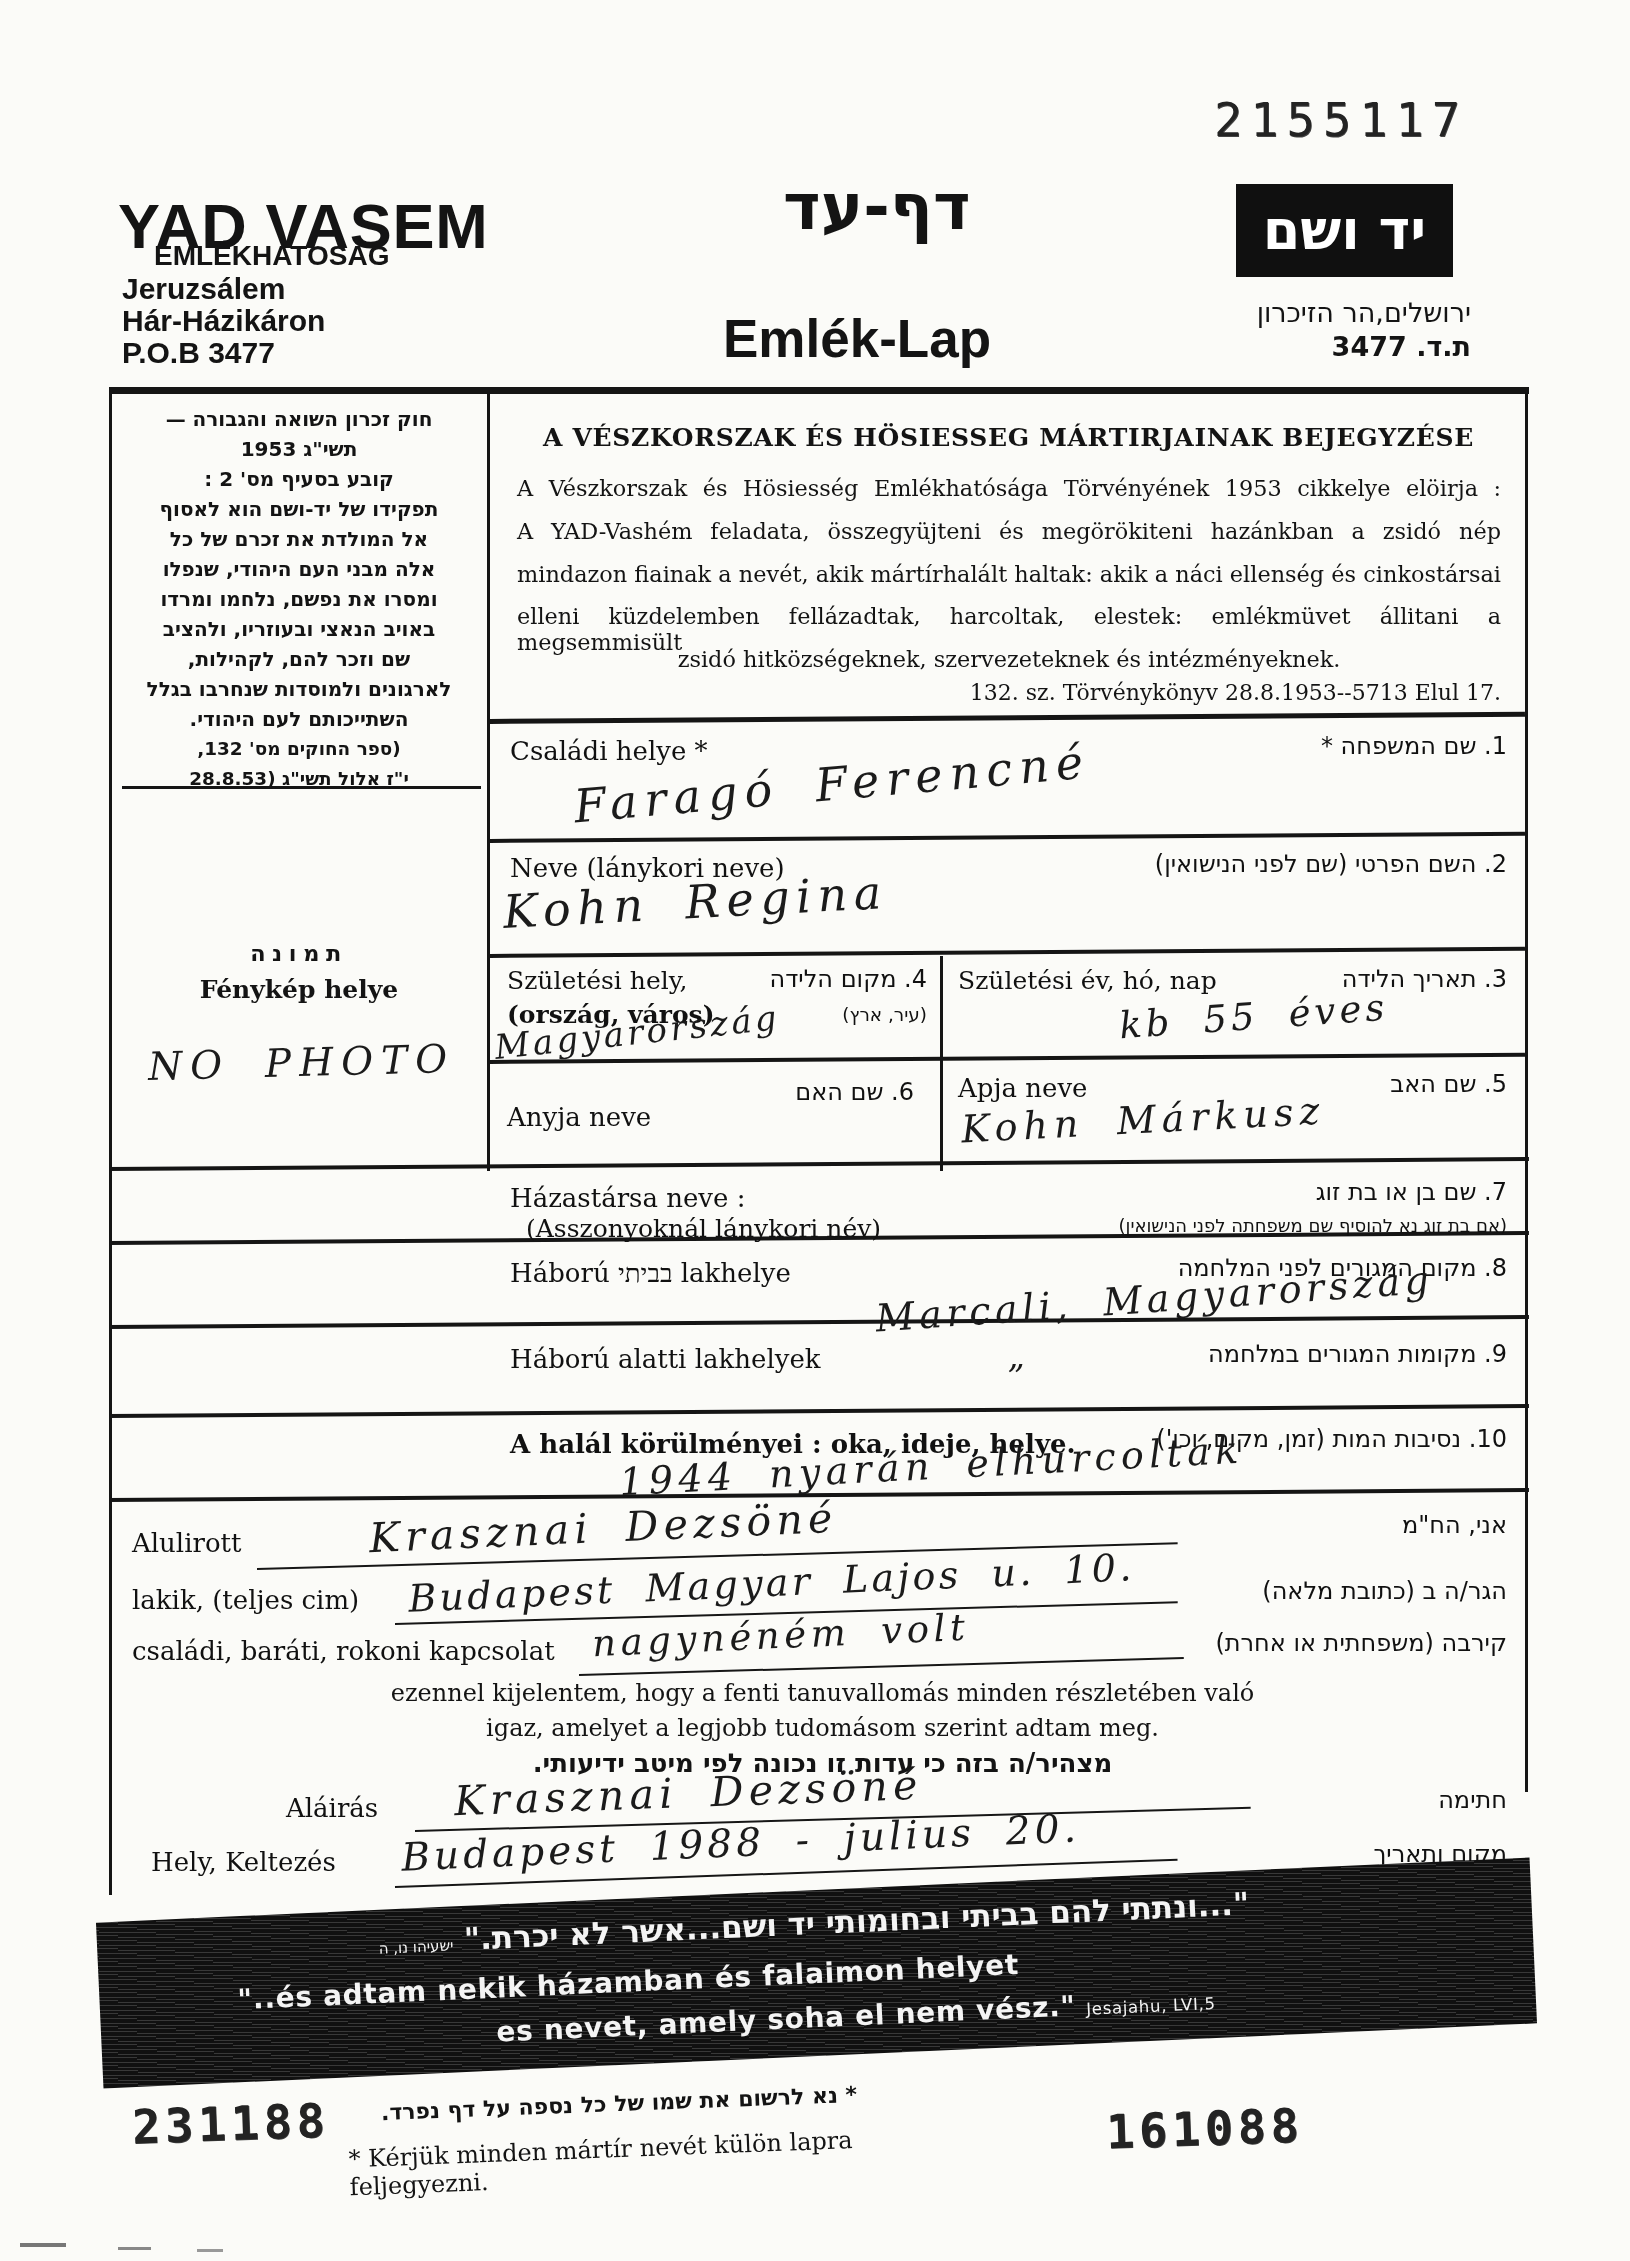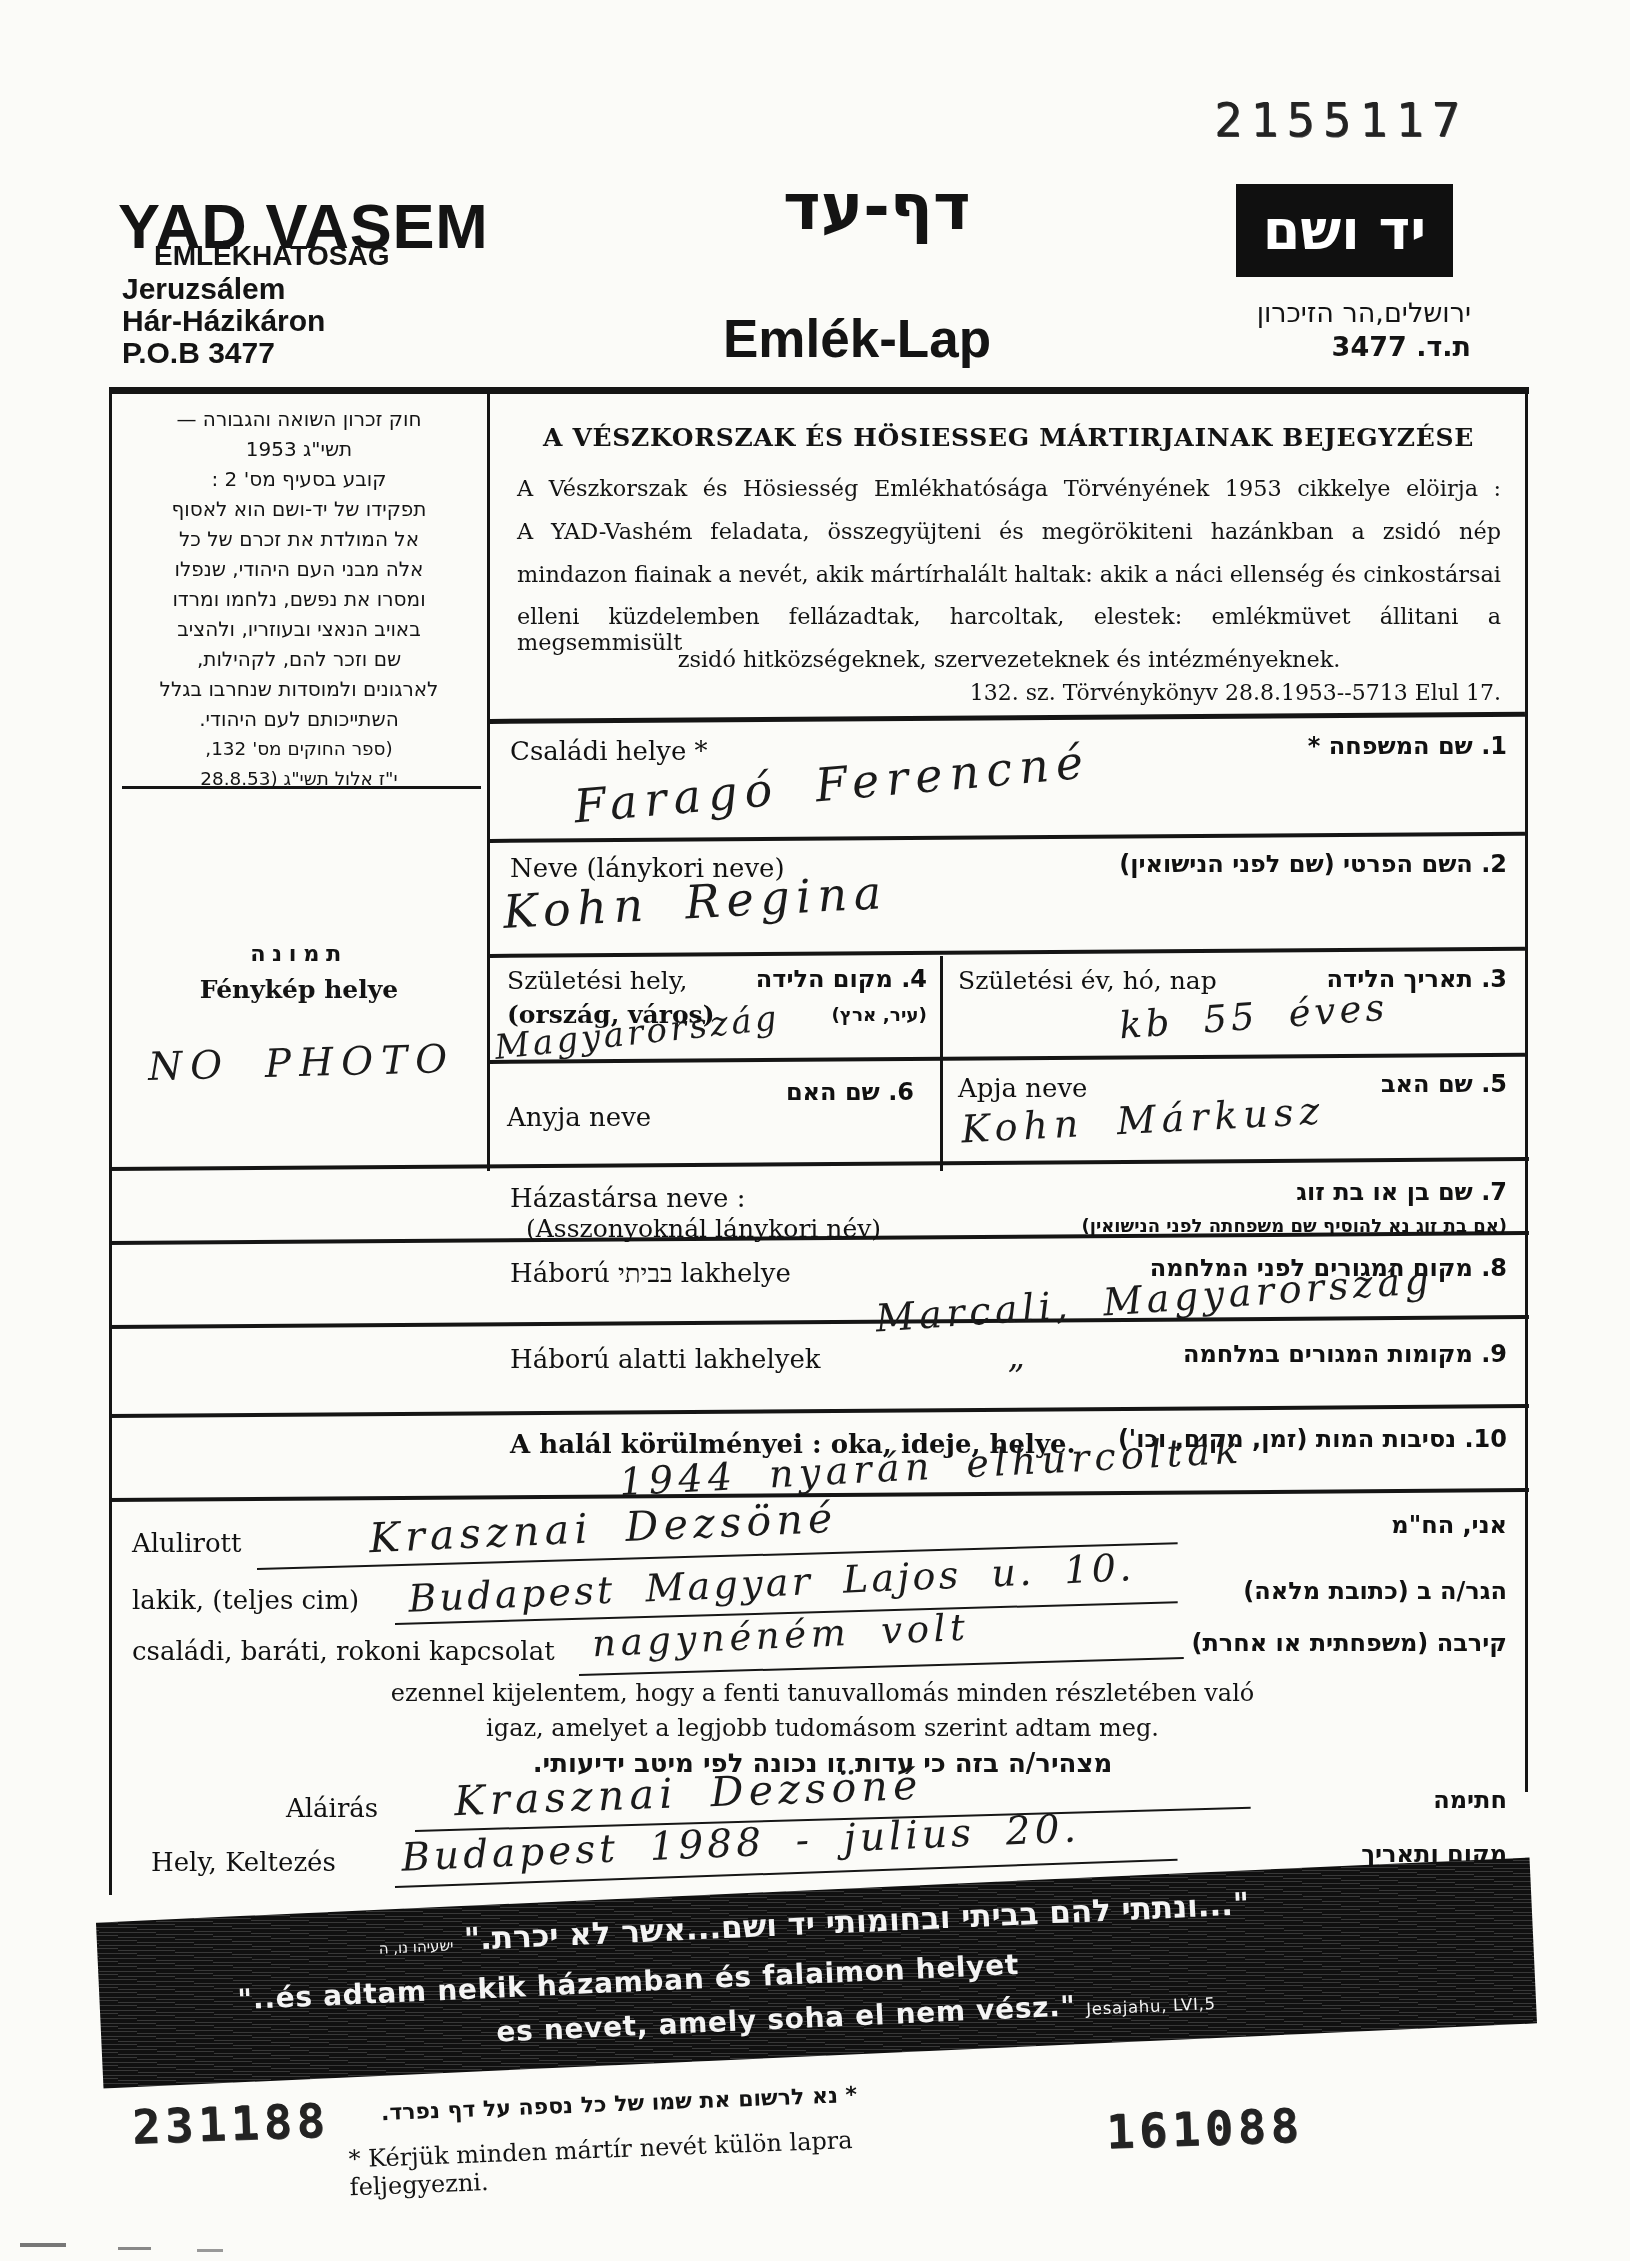--- a/index.html
+++ b/index.html
@@ -12,21 +12,21 @@
   .abs{position:absolute;box-sizing:border-box;}
   .serif{font-family:"DejaVu Serif",serif;}
   .heb{font-family:"DejaVu Sans",sans-serif;direction:rtl;unicode-bidi:plaintext;}
   .hline{background:#151515;height:4px;transform:rotate(-0.4deg);transform-origin:left center;}
   .vline{background:#151515;width:3.3px;}
   .hw{
     font-family:"DejaVu Serif",serif;font-style:italic;font-weight:500;
     color:#1b1b1b;white-space:nowrap;letter-spacing:4px;word-spacing:14.5px;
   }
   .hulabel{font-family:"DejaVu Serif",serif;font-size:26px;color:#111;white-space:nowrap;}
-  .helabel{font-family:"DejaVu Sans",sans-serif;direction:rtl;font-weight:700;
+  .helabel{font-family:"DejaVu Sans",sans-serif;direction:rtl;font-weight:400;
     font-size:24px;color:#111;text-align:right;white-space:nowrap;}
   .uline{border-top:2.6px solid #161616;height:0;transform:rotate(-1.6deg);transform-origin:left center;}
   .stamp{
     font-family:"DejaVu Sans Mono",monospace;font-weight:700;font-size:47px;
     letter-spacing:4.6px;color:#232323;text-shadow:0.7px 0.7px 0 #444;
   }
   .banner{
     background:repeating-linear-gradient(2deg,#101010 0px,#101010 2px,#383838 2px,#383838 2.6px);
     color:#f4f4f4;transform:rotate(-2.6deg);
   }
@@ -62,21 +62,21 @@
 <div class="abs hline" style="left:490px;top:839px;width:1035px;"></div>
 <div class="abs hline" style="left:490px;top:954px;width:1035px;"></div>
 <div class="abs hline" style="left:490px;top:1060px;width:1035px;"></div>
 <div class="abs hline" style="left:109px;top:1167px;width:1420px;"></div>
 <div class="abs hline" style="left:109px;top:1241px;width:1420px;"></div>
 <div class="abs hline" style="left:109px;top:1325px;width:1420px;"></div>
 <div class="abs hline" style="left:109px;top:1414px;width:1420px;"></div>
 <div class="abs hline" style="left:109px;top:1498px;width:1420px;"></div>
 <div class="abs" style="left:122px;top:786px;width:359px;height:3.3px;background:#151515;"></div>
 
-<div class="abs heb" style="left:118px;top:404px;width:362px;text-align:center;font-size:20px;font-weight:400;line-height:30px;">
+<div class="abs heb" style="left:118px;top:404px;width:362px;text-align:center;font-size:20px;font-weight:700;line-height:30px;">
   <div>חוק זכרון השואה והגבורה —</div>
   <div>תשי"ג 1953</div>
   <div>קובע בסעיף מס' 2 :</div>
   <div>תפקידו של יד-ושם הוא לאסוף</div>
   <div>אל המולדת את זכרם של כל</div>
   <div>אלה מבני העם היהודי, שנפלו</div>
   <div>ומסרו את נפשם, נלחמו ומרדו</div>
   <div>באויב הנאצי ובעוזריו, ולהציב</div>
   <div>שם וזכר להם, לקהילות,</div>
   <div>לארגונים ולמוסדות שנחרבו בגלל</div>

